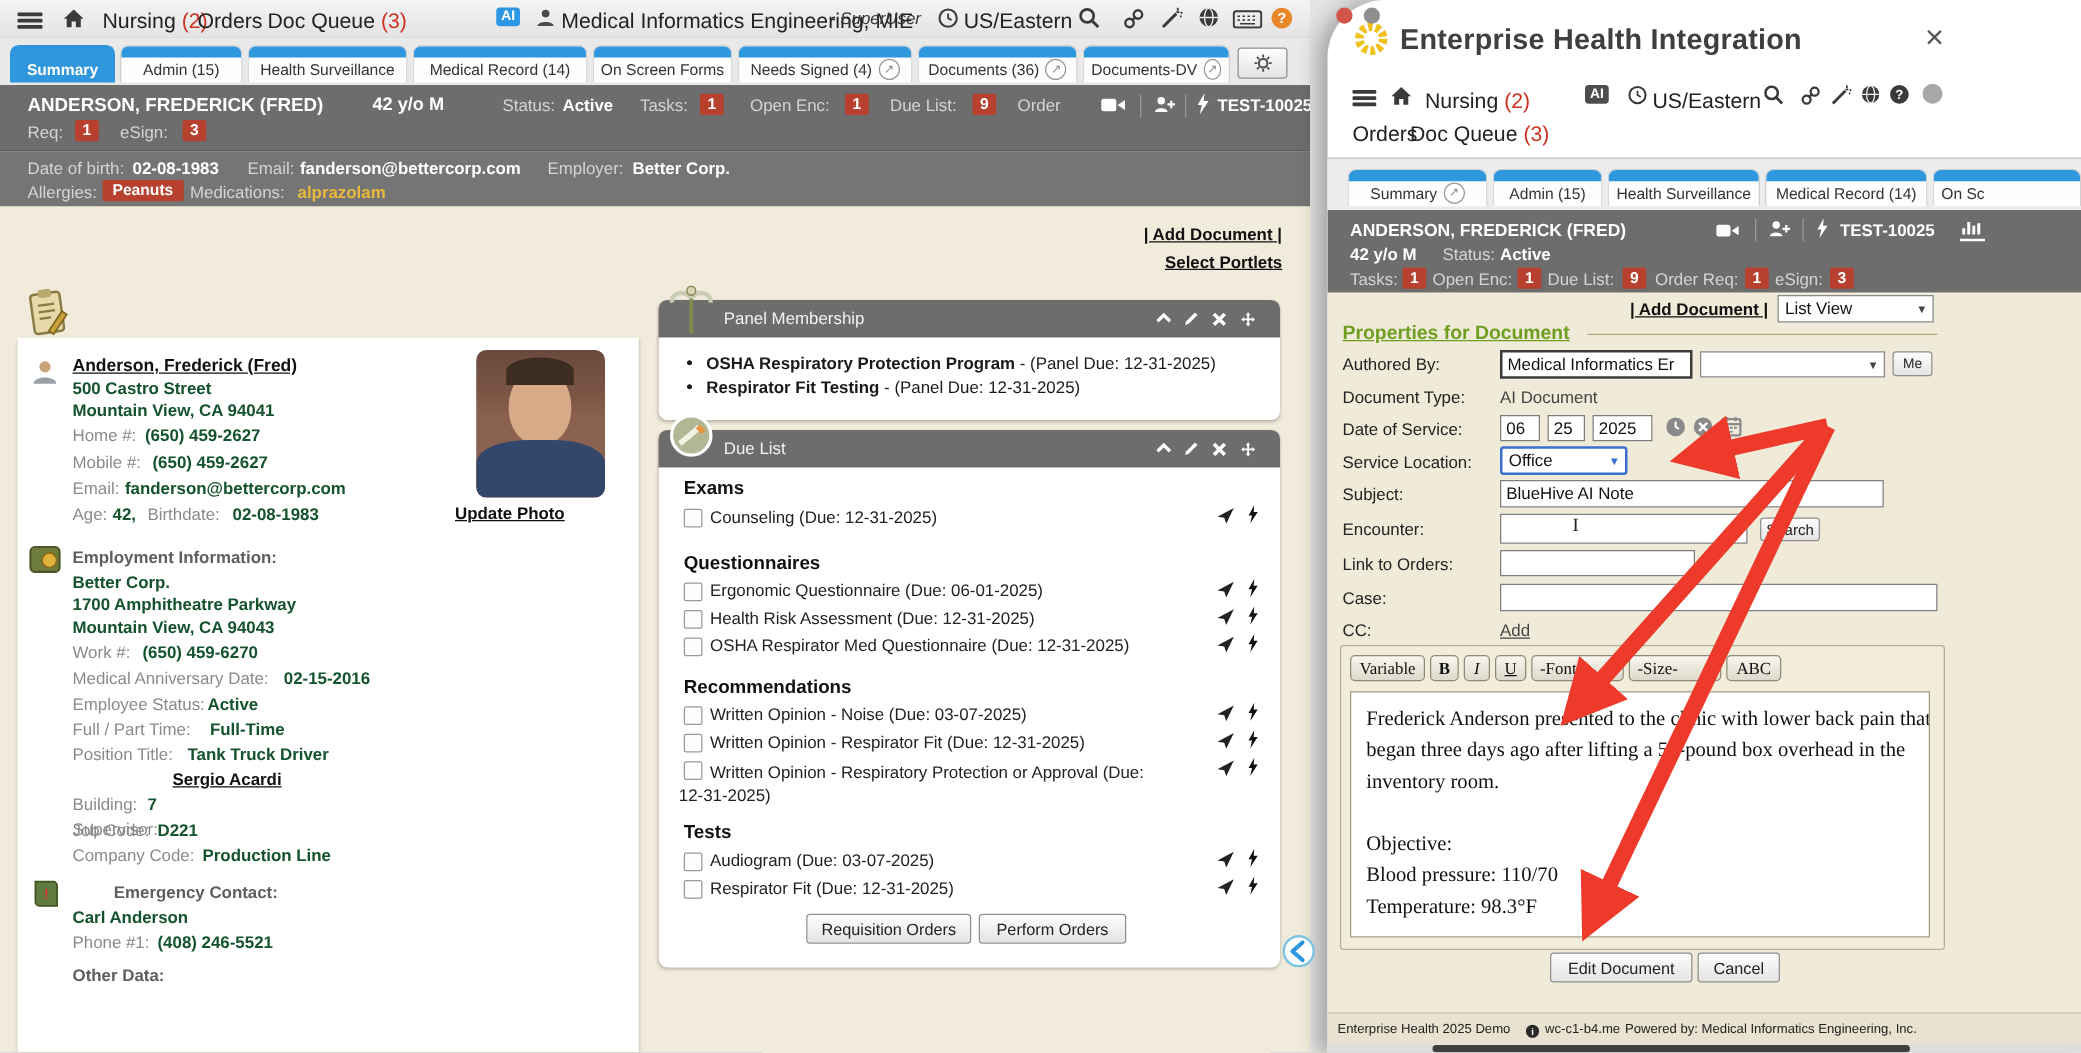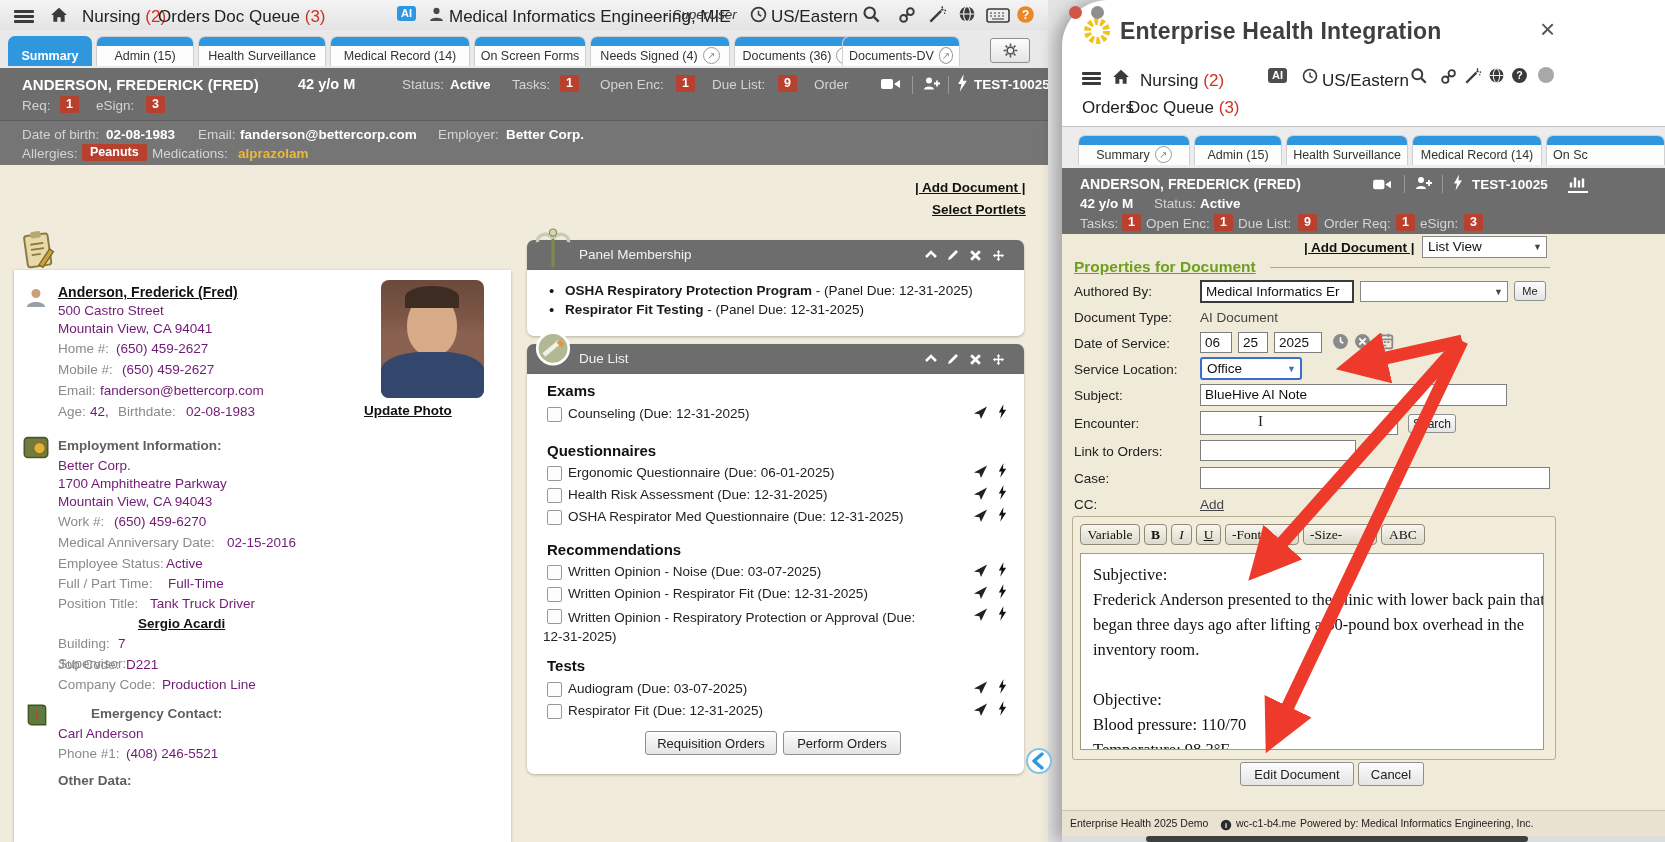--- a/index.html
+++ b/index.html
@@ -35,21 +35,21 @@
   .sep{display:inline-block;width:1px;height:18px;background:#9a9a9a;vertical-align:middle;}
   .toplink{font-weight:bold;color:#111;font-size:13.5px;}
   .toplink u{text-decoration:underline;}
   
   .portlet-h{position:absolute;background:#6d6d6d;border-radius:7px 7px 0 0;color:#fff;height:30px;
              box-shadow:0 1px 2px rgba(0,0,0,.3);}
   .portlet-b{position:absolute;background:#fff;box-shadow:0 1px 3px rgba(0,0,0,.25);}
   .ph-title{position:absolute;left:52px;top:7px;font-size:13.5px;color:#f2f2f2;}
   .ph-ic{position:absolute;top:7px;color:#fff;}
   .lbl{color:#8a8a8a;}
-  .val{color:#701a75;font-weight:normal;}
+  .val{color:#14532d;font-weight:bold;}
   .ulink{color:#111;font-weight:bold;text-decoration:underline;}
   .secthead{font-weight:bold;font-size:15px;color:#111;}
   .cb{position:absolute;width:13px;height:13px;border:1px solid #999;border-radius:2px;background:#fdfdfd;}
   .ditem{font-size:13.5px;color:#222;}
   .wraplbl{display:inline-block;width:392px;margin-left:-25px;text-indent:25px;line-height:19px;vertical-align:top;}
   .btn{display:inline-flex;align-items:center;justify-content:center;background:linear-gradient(#fdfdfd,#e4e4e4);
        border:1px solid #8f8f8f;border-radius:3px;font-size:13px;color:#222;box-sizing:border-box;}
   
   #behind{position:absolute;left:1048px;top:0;width:617px;height:842px;background:#e3e3e3;}
   #card{position:absolute;left:1062px;top:0;width:603px;height:842px;background:#fff;
@@ -193,21 +193,21 @@
           <span class="extcirc">↗</span>
         </div>
     </div>
     <div class="tab" style="left:734px;width:128px;">
       <div class="cap"></div>
         <div class="lb">
           <span>Documents (36)</span>
           <span class="extcirc">↗</span>
         </div>
     </div>
-    <div class="tab" style="left:842px;width:118px;">
+    <div class="tab" style="left:866px;width:118px;">
       <div class="cap"></div>
         <div class="lb">
           <span>Documents-DV</span>
           <span class="extcirc">↗</span>
         </div>
     </div>
     <div class="abs btn" style="left:990px;top:8px;width:40px;height:25px;">
       <svg class="i" width="17" height="17" viewBox="0 0 16 16">
           <circle cx="8" cy="8" r="3.2" fill="none" stroke="#555" stroke-width="1.6"></circle>
           <path d="M8 1.5v2.2M8 12.3v2.2M1.5 8h2.2M12.3 8h2.2M3.4 3.4l1.6 1.6M11 11l1.6 1.6M12.6 3.4 11 5M5 11l-1.6 1.6" stroke="#555" stroke-width="1.5"></path>
@@ -735,21 +735,20 @@
   <div class="ebtn" style="left:163px;top:524px;width:74px;height:21px;justify-content:flex-start;padding-left:6px;">
       <span>-Font-</span>
     </div>
   <div class="ebtn" style="left:241px;top:524px;width:74px;height:21px;justify-content:flex-start;padding-left:6px;">
       <span>-Size-</span>
     </div>
   <div class="ebtn" style="left:319px;top:524px;width:44px;height:21px;">
       <span>ABC</span>
     </div>
   <div class="abs serif" style="left:18px;top:553px;width:464px;height:197px;background:#fff;border:1px solid #a39a82;box-sizing:border-box;padding:8px 12px;font-size:16.5px;line-height:25px;color:#111;overflow:hidden;">
-    <div>Subjective:</div>
     <div style="white-space:nowrap;">Frederick Anderson presented to the clinic with lower back pain that</div>
     <div style="white-space:nowrap;">began three days ago after lifting a 50-pound box overhead in the</div>
     <div>inventory room.</div>
     <div style="height:25px;"></div>
     <div>Objective:</div>
     <div>Blood pressure: 110/70</div>
     <div>Temperature: 98.3°F</div>
   </div>
 
   <div class="abs btn" style="left:178px;top:762px;width:114px;height:24px;">

